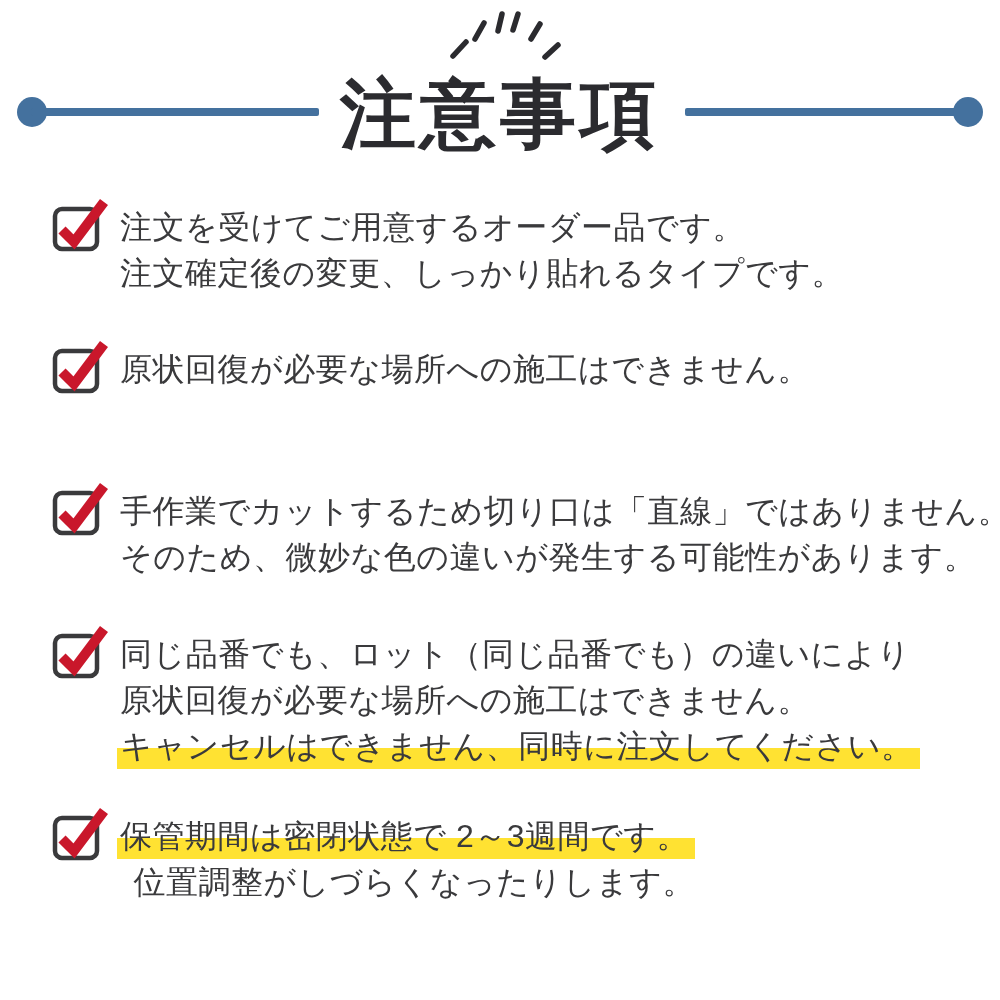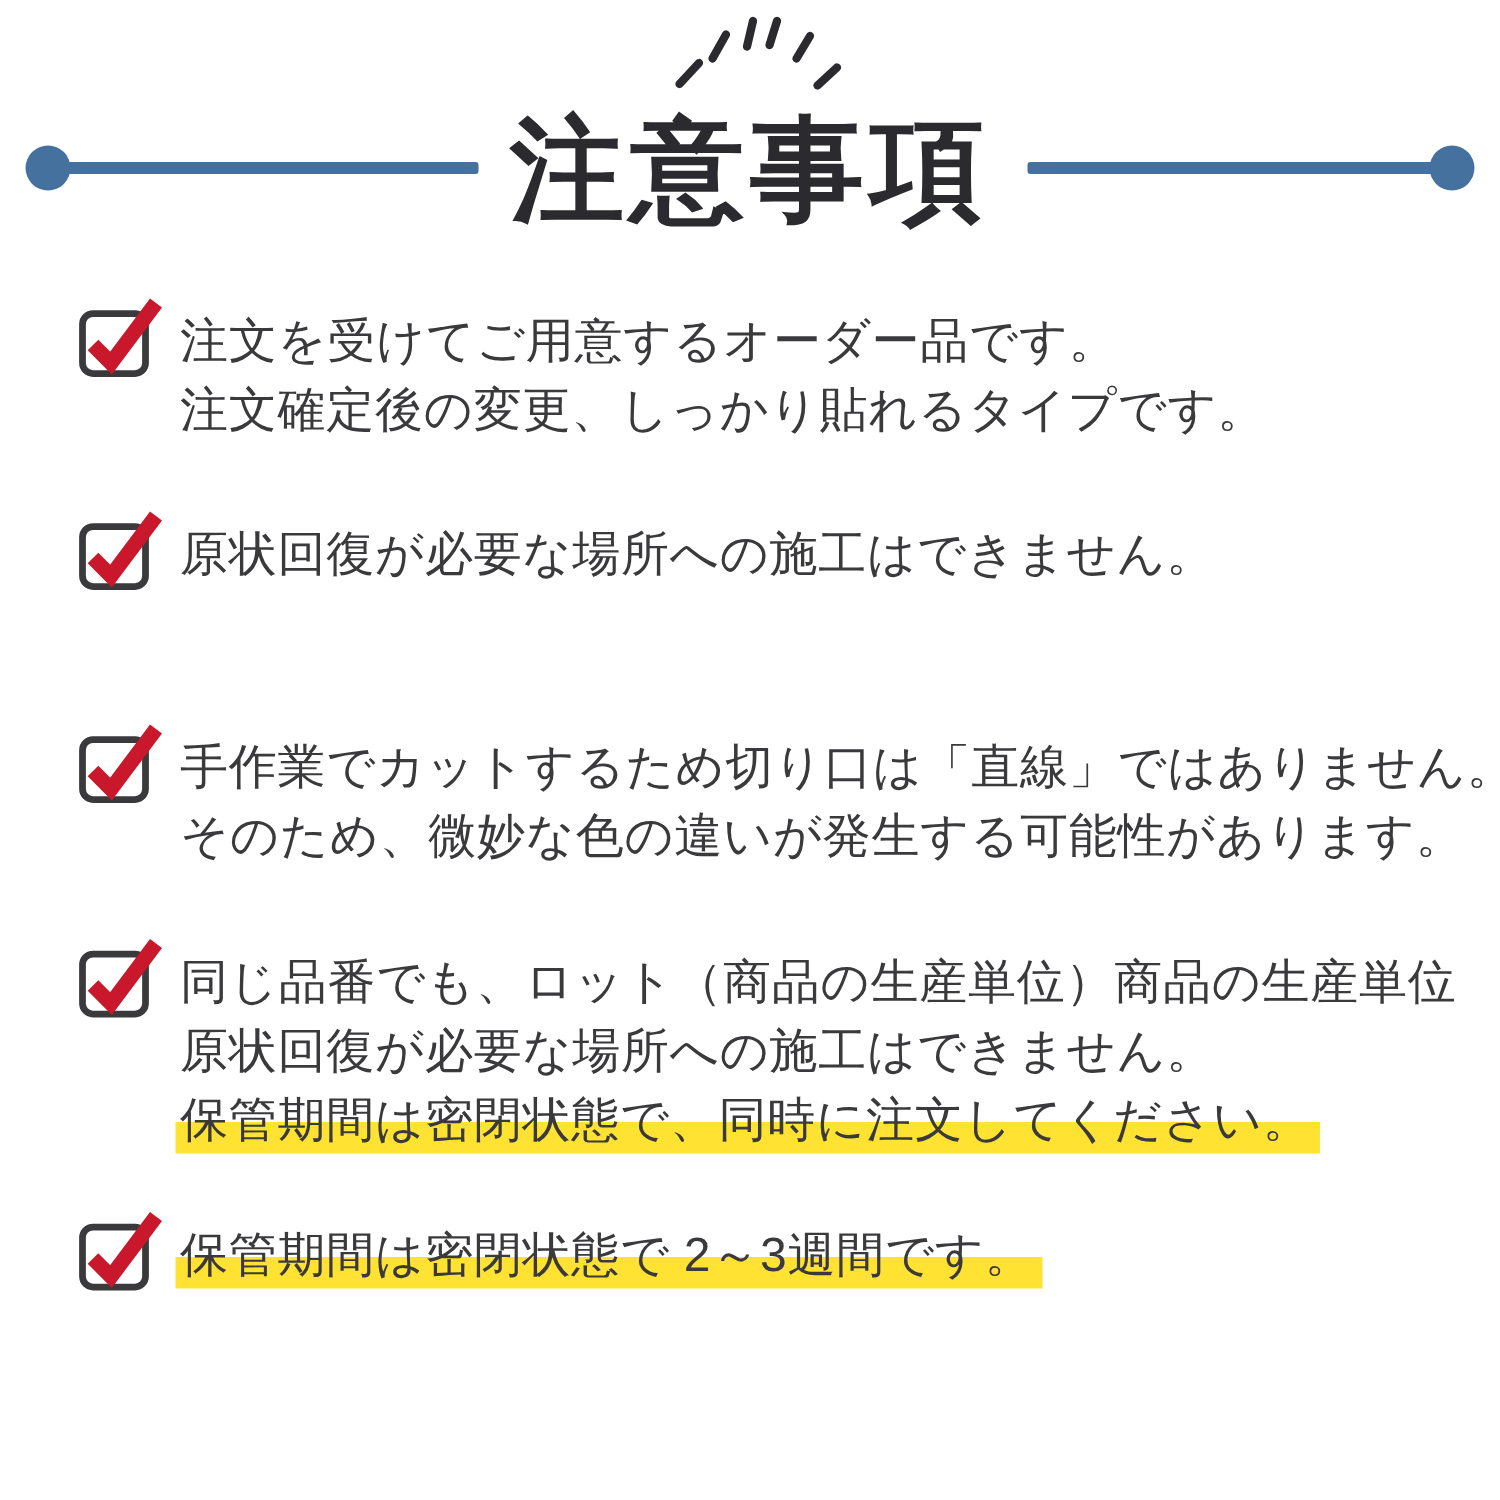--- a/index.html
+++ b/index.html
@@ -165,30 +165,31 @@
         <div><span>そのため、微妙な色の違いが発生する可能性があります。</span></div>
       </div>
     </div>
 
     <div class="notice-item item-4">
       <svg class="checkbox-icon" viewBox="0 0 58 58" aria-hidden="true">
         <rect x="3" y="13" width="42" height="40" rx="7"></rect>
         <polyline points="10,34 22,46 52,6"></polyline>
       </svg>
       <div class="item-text">
-        <div><span>同じ品番でも、ロット（商品の生産単位）商品の生産単位</span></div>
+        <div><span>同じ品番でも、ロット（同じ品番でも）の違いにより</span></div>
         <div><span>原状回復が必要な場所への施工はできません。</span></div>
-        <div><span class="hl">保管期間は密閉状態で、同時に注文してください。</span></div>
+        <div><span class="hl">キャンセルはできません、同時に注文してください。</span></div>
       </div>
     </div>
 
     <div class="notice-item item-5">
       <svg class="checkbox-icon" viewBox="0 0 58 58" aria-hidden="true">
         <rect x="3" y="13" width="42" height="40" rx="7"></rect>
         <polyline points="10,34 22,46 52,6"></polyline>
       </svg>
       <div class="item-text">
         <div><span class="hl">保管期間は密閉状態で 2～3週間です。</span></div>
+        <div><span>位置調整がしづらくなったりします。</span></div>
       </div>
     </div>
 
   </div>
 </div>
 
 </body></html>

